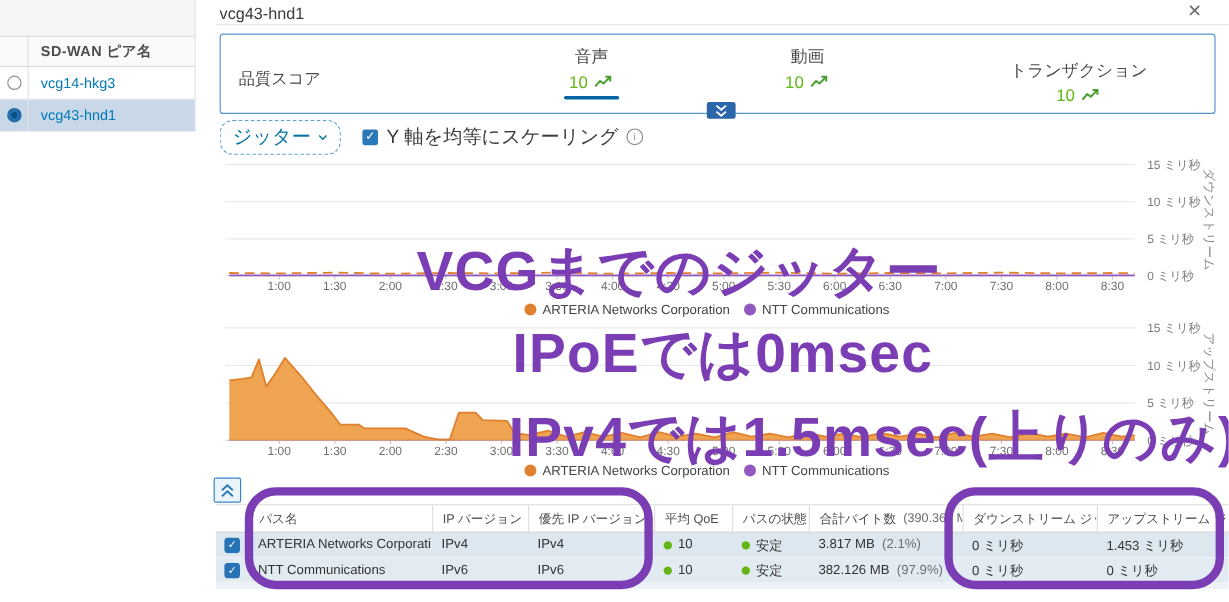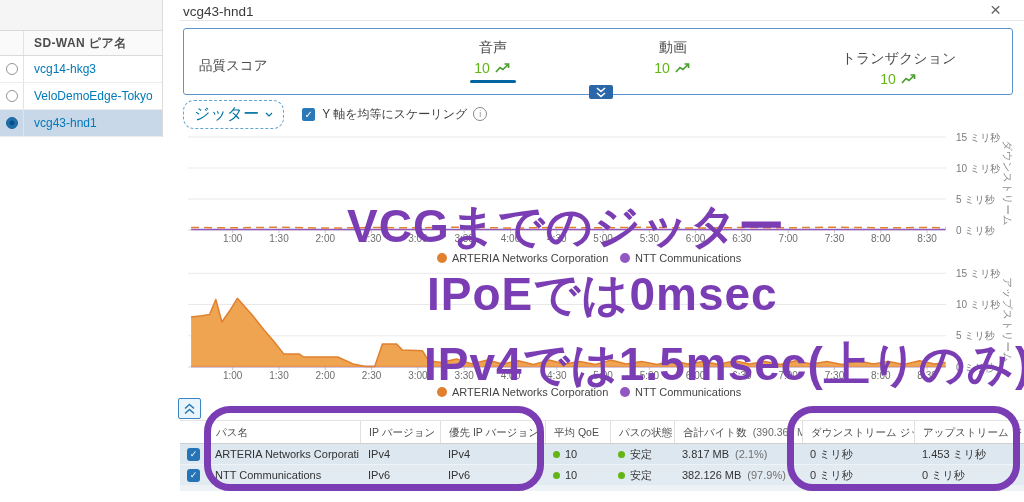--- a/index.html
+++ b/index.html
@@ -26,21 +26,21 @@
   .qp-title{position:absolute;left:15px;top:28px;font-size:13.5px;color:#4a4a4a;}
   .metric{position:absolute;top:10px;width:170px;text-align:center;cursor:pointer;}
   .metric .mlabel{font-size:14px;color:#4a4a4a;}
   .metric .mval{margin-top:3px;font-size:14px;color:#61b715;display:flex;align-items:center;justify-content:center;gap:5px;}
   .metric .mline{width:46px;height:3px;background:#0065a1;border-radius:2px;margin:4px auto 0;}
   .qp-collapse{position:absolute;left:405px;top:56px;width:24px;height:14px;background:#2a66a8;border:none;border-radius:2px;padding:0;cursor:pointer;display:flex;align-items:center;justify-content:center;z-index:5;}
   
   .controls{position:absolute;left:183px;top:103px;height:22px;display:flex;align-items:center;}
   .metric-dd{display:inline-flex;align-items:center;gap:6px;padding:3px 10px;border:1px dashed #63a5d2;border-radius:11px;background:#fff;color:#0072a3;font-size:16px;cursor:pointer;font-family:inherit;}
   .cbx{width:13px;height:13px;background:#2a79b8;border-radius:2px;margin-left:18px;color:#fff;font-size:10px;line-height:13px;text-align:center;cursor:pointer;flex:none;}
-  .cbx-lbl{margin-left:7px;font-size:12px;color:#3c3c3c;}
+  .cbx-lbl{margin-left:7px;font-size:16px;color:#3c3c3c;}
   .info-badge{width:12px;height:12px;border:1px solid #8a8a8a;border-radius:50%;font-size:8.5px;color:#8a8a8a;display:inline-flex;align-items:center;justify-content:center;margin-left:6px;flex:none;font-style:normal;}
   
   .chart{position:absolute;left:180px;}
   #chart-down{top:125px;}
   #chart-up{top:262px;}
   
   .tbl-collapse{position:absolute;left:178px;top:398px;width:23px;height:21px;border:1px solid #3c85c4;border-radius:2px;background:#eaf4fb;padding:0;cursor:pointer;display:flex;align-items:center;justify-content:center;}
   #ptable{position:absolute;left:180px;top:420px;width:844px;}
   .thead{display:flex;height:22px;border-top:1px solid #e3e3e3;border-bottom:1px solid #cfcfcf;background:#fff;}
   .th{box-sizing:border-box;padding:5px 0 0 8px;font-size:10.5px;color:#4d4d4d;white-space:nowrap;overflow:hidden;border-left:1px solid #e0e0e0;display:flex;align-items:flex-start;gap:4px;}
@@ -74,26 +74,20 @@
     <div class="sb-header">
       <div class="rad-col"></div>
       <span>SD-WAN ピア名</span>
     </div>
     <div id="peer-list">
         <div class="peer-row">
           <div class="rad-cell">
             <span class="radio"></span>
           </div>
           <span class="peer-lbl">vcg14-hkg3</span>
-        </div>
-        <div class="peer-row">
-          <div class="rad-cell">
-            <span class="radio"></span>
-          </div>
-          <span class="peer-lbl">VeloDemoEdge-Tokyo</span>
         </div>
         <div class="peer-row sel">
           <div class="rad-cell">
             <span class="radio"></span>
           </div>
           <span class="peer-lbl">vcg43-hnd1</span>
         </div>
       </div>
   </aside>
 

